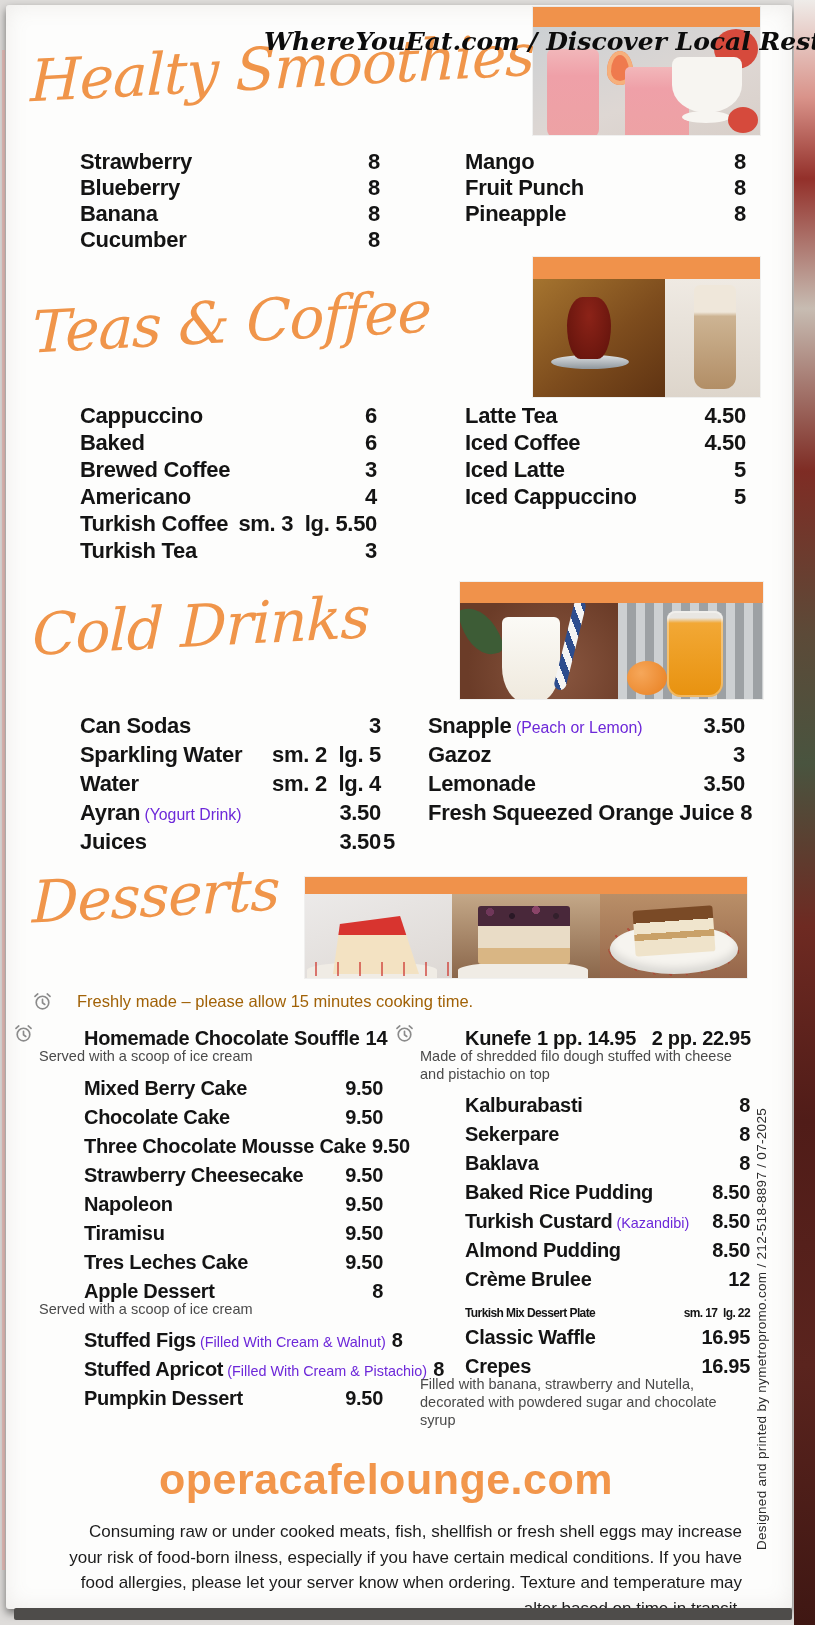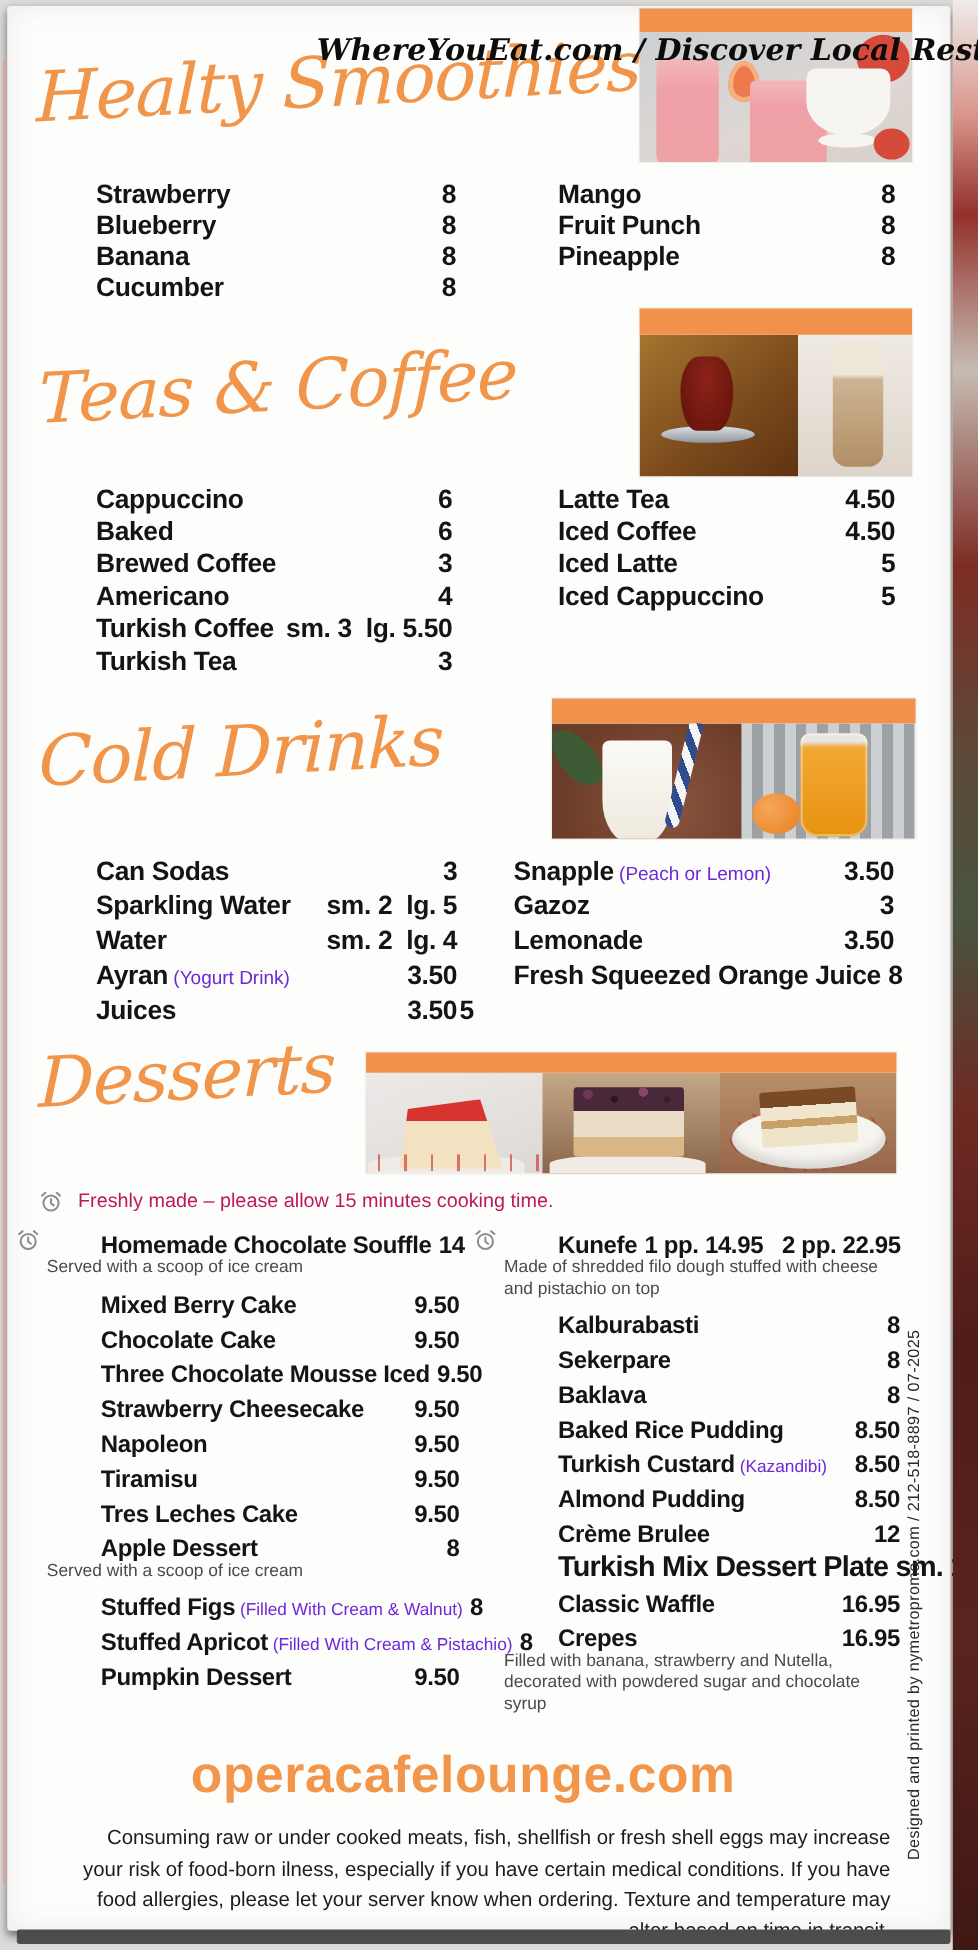--- a/index.html
+++ b/index.html
@@ -74,26 +74,26 @@
   
   .lst{position:absolute;}
   .mrow{display:flex;justify-content:space-between;align-items:baseline;position:relative;gap:6px;}
   .nm{font-weight:700;white-space:nowrap;letter-spacing:-.3px;margin-left:45px;}
   .nt{font-weight:400;font-size:.72em;letter-spacing:0;color:#6d28d9;}
   .pr{font-weight:700;white-space:pre;flex-shrink:0;letter-spacing:-.3px;}
   .drk .mrow{height:27px;font-size:22px;}
   .sm-l .mrow,.sm-r .mrow{height:26px;}
   .cd .mrow{height:29px;}
   .ds .mrow{min-height:29px;font-size:20px;align-items:flex-end;}
-  .ds .mrow.tight .nm,.ds .mrow.tight .pr{font-size:24px;letter-spacing:-.6px;}
+  .ds .mrow.tight .nm,.ds .mrow.tight .pr{font-size:12px;letter-spacing:-.6px;}
   .desc{font-size:14.5px;color:#4a4a4a;line-height:1.22;margin:-2px 0 5px 0;max-width:95%;}
   .ic{position:absolute;left:-26px;top:2px;width:22px;height:22px;}
   .ic svg{display:block;}
 
-  .fresh{position:absolute;left:26px;top:986px;font-size:16.5px;color:#be185d;display:flex;align-items:center;gap:12px;}
+  .fresh{position:absolute;left:26px;top:986px;font-size:16.5px;color:#a16207;display:flex;align-items:center;gap:24px;}
   .fresh .fic{width:21px;height:21px;}
 
   .website{position:absolute;left:0;top:1450px;width:760px;text-align:center;font-size:43px;font-weight:700;
            color:#F2964B;letter-spacing:.5px;}
   .disc{position:absolute;left:46px;top:1514px;width:690px;text-align:right;font-size:17px;
         line-height:1.5;color:#1c1c1c;}
   .credit{position:absolute;left:748px;top:1200px;height:345px;writing-mode:vertical-rl;transform:rotate(180deg);
           font-size:13.5px;color:#2a2a2a;letter-spacing:.3px;white-space:nowrap;}
 </style>
 </head>
@@ -318,21 +318,21 @@
         <div class="desc">Served with a scoop of ice cream</div>
         <div class="mrow">
           <span class="nm">Mixed Berry Cake</span>
           <span class="pr">9.50</span>
         </div>
         <div class="mrow">
           <span class="nm">Chocolate Cake</span>
           <span class="pr">9.50</span>
         </div>
         <div class="mrow">
-          <span class="nm">Three Chocolate Mousse Iced</span>
+          <span class="nm">Three Chocolate Mousse Cake</span>
           <span class="pr">9.50</span>
         </div>
         <div class="mrow">
           <span class="nm">Strawberry Cheesecake</span>
           <span class="pr">9.50</span>
         </div>
         <div class="mrow">
           <span class="nm">Napoleon</span>
           <span class="pr">9.50</span>
         </div>

